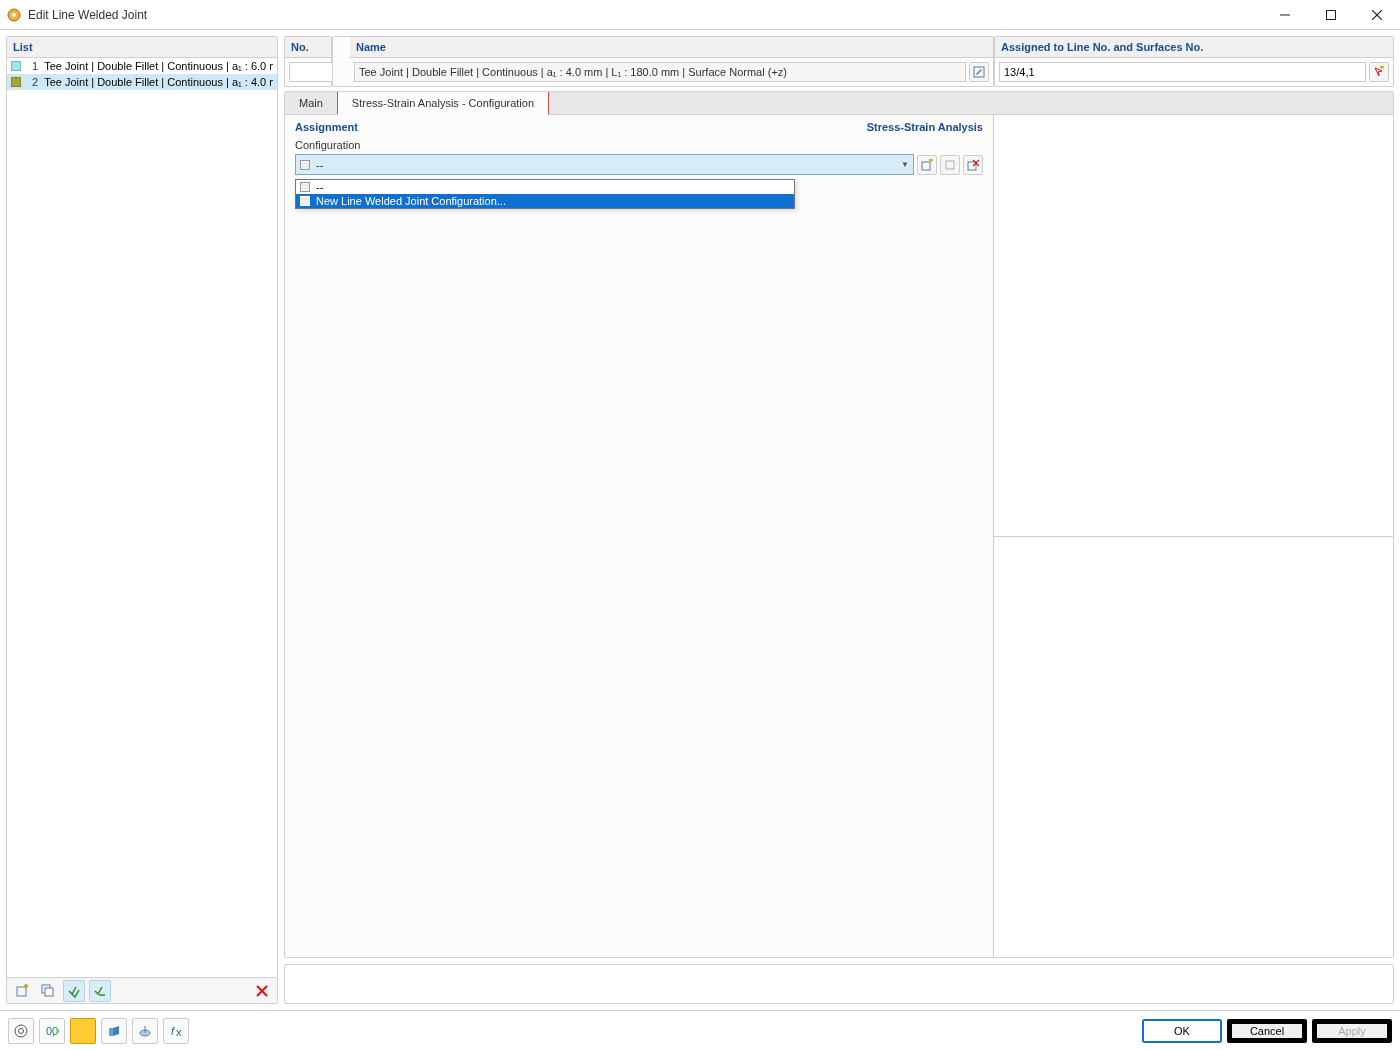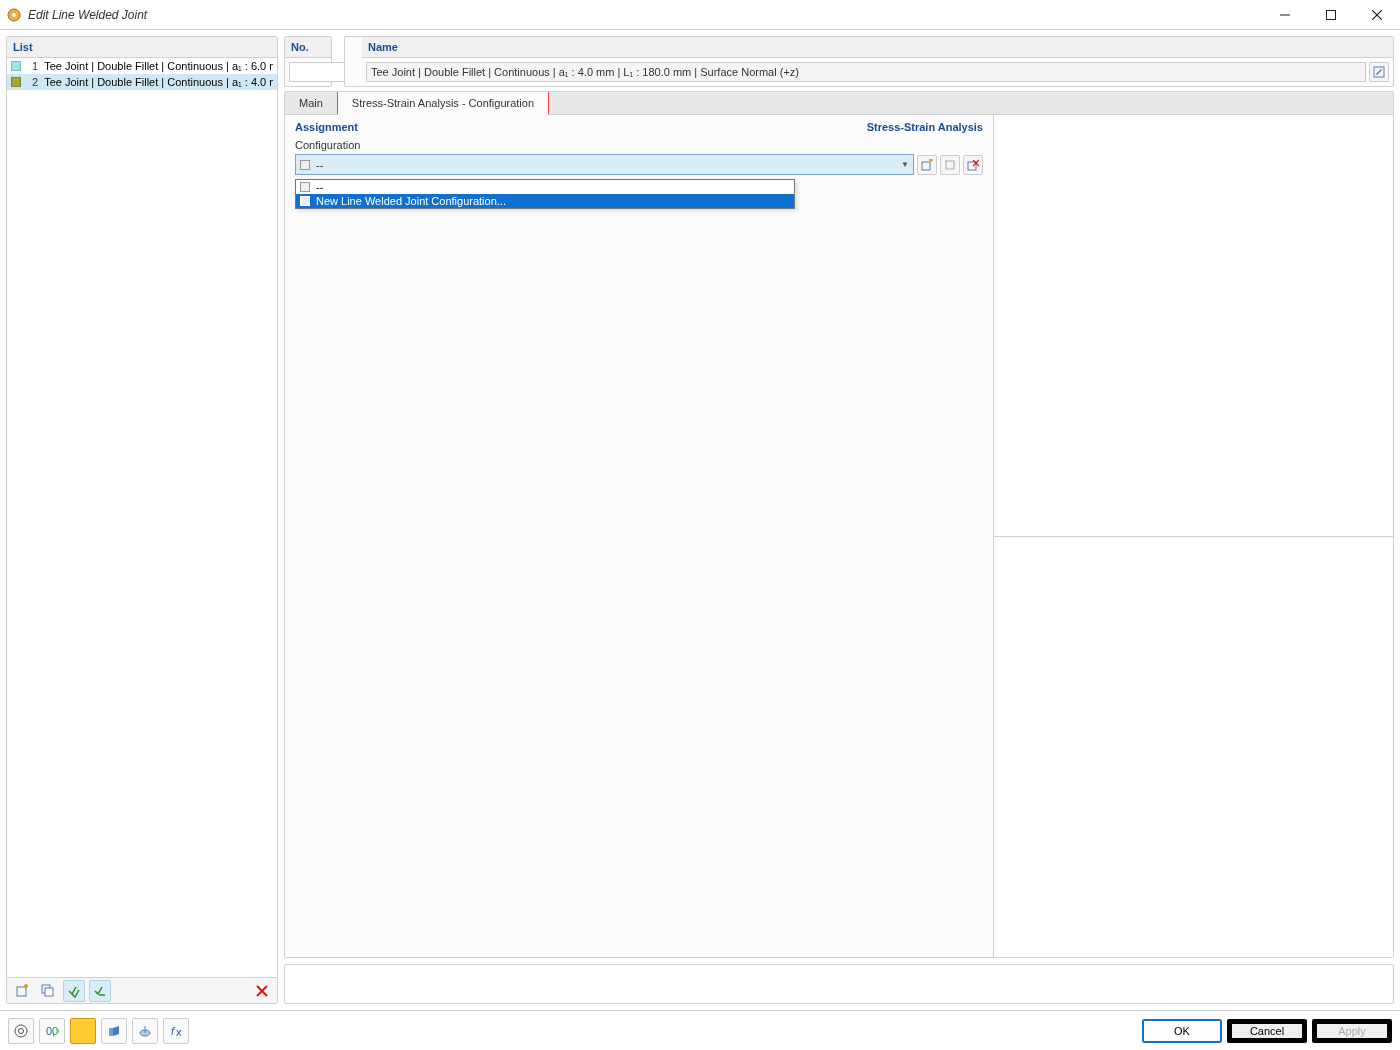--- a/index.html
+++ b/index.html
@@ -1,19 +1,19 @@
 <!DOCTYPE html>
 <html><head>
 <meta charset="utf-8">
 <style>
 * { box-sizing: border-box; margin: 0; padding: 0; font-family: "Segoe UI", Tahoma, sans-serif; font-size: 11px; }
 body { background: #fff; width: 1400px; height: 1050px; position: relative; overflow: hidden; }
 
 
-.titlebar { height: 30px; display: flex; align-items: center; padding: 0 0 0 6px; border-bottom: 1px solid #ccc; background: #fff; font-style: italic; }
+.titlebar { height: 30px; display: flex; align-items: center; padding: 0 0 0 6px; border-bottom: 1px solid #ccc; background: #fff; }
 .titlebar .app-icon { width: 16px; height: 16px; margin-right: 6px; display: flex; align-items: center; justify-content: center; }
 .titlebar .title { font-size: 12px; color: #333; }
 .titlebar .win-controls { margin-left: auto; display: flex; }
 .titlebar .win-btn { width: 46px; height: 30px; display: flex; align-items: center; justify-content: center; color: #222; font-size: 10px; }
 
 
 .main-area { position: absolute; top: 30px; left: 0; right: 0; bottom: 40px; padding: 6px; display: flex; gap: 6px; }
 
 
 .list-panel { width: 272px; background: #fcfcfc; border: 1px solid #d0d0d0; border-radius: 2px; display: flex; flex-direction: column; }
@@ -26,21 +26,21 @@
 .swatch-olive { background: #a6a632; }
 .list-num { width: 14px; text-align: right; margin-right: 6px; color: #333; }
 .list-text { overflow: hidden; text-overflow: clip; }
 .list-toolbar { height: 26px; display: flex; align-items: center; padding: 2px 4px; gap: 4px; border-top: 1px solid #d0d0d0; background: #f6f6f6; }
 .icon-btn { width: 22px; height: 22px; display: flex; align-items: center; justify-content: center; border: 1px solid transparent; border-radius: 2px; font-size: 12px; color: #555; }
 .icon-btn.active { background: #d9edf7; border-color: #b0d4e8; }
 .spacer { flex: 1; }
 
 
 .right-content { flex: 1; display: flex; flex-direction: column; gap: 4px; }
-.top-fields { display: flex; gap: 12px; border-radius: 13px; }
+.top-fields { display: flex; gap: 0; border-radius: 13px; }
 .field-box { background: #fcfcfc; border: 1px solid #d0d0d0; border-radius: 2px; }
 .no-box { width: 48px; }
 .name-box { flex: 1; padding-left: 17px; }
 .assigned-box { width: 400px; }
 .field-label { background: #f0f0f0; padding: 4px 6px; color: #1a4d8f; font-weight: 600; border-bottom: 1px solid #d0d0d0; }
 .field-body { padding: 4px; display: flex; align-items: center; gap: 3px; }
 .text-input { flex: 1; height: 20px; padding: 2px 4px; border: 1px solid #ccc; background: #fff; font-size: 11px; }
 .text-input.no-input { text-align: right; }
 .text-input.readonly { background: #f5f5f5; color: #333; }
 .small-icon-btn { width: 20px; height: 20px; border: 1px solid #ccc; background: #f6f6f6; display: flex; align-items: center; justify-content: center; font-size: 10px; border-radius: 2px; }
@@ -179,20 +179,33 @@
         <div class="field-body">
           <input class="text-input readonly" readonly="" value="Tee Joint | Double Fillet | Continuous | a₁ : 4.0 mm | L₁ : 180.0 mm | Surface Normal (+z)" style="">
           <div class="small-icon-btn">
             <svg width="12" height="12">
                 <rect x="1" y="1" width="10" height="10" fill="none" stroke="#5a7fa6"></rect>
                 <path d="M3 8 L8 3 L9 4 L4 9 Z" fill="#5a7fa6"></path>
               </svg>
           </div>
         </div>
       </div>
+      <div class="field-box assigned-box">
+        <div class="field-label">Assigned to Line No. and Surfaces No.</div>
+        <div class="field-body">
+          <input class="text-input" value="13/4,1" style="">
+          <div class="small-icon-btn">
+            <svg width="12" height="12">
+                <path d="M2 2 L9 5 L5 6 L6 10 Z" fill="none" stroke="#d11"></path>
+                <line x1="7" y1="1" x2="11" y2="1" stroke="#d9a300" stroke-width="1.5"></line>
+                <line x1="9" y1="-1" x2="9" y2="3" stroke="#d9a300" stroke-width="1.5"></line>
+              </svg>
+          </div>
+        </div>
+      </div>
     </div>
 
     <div class="tabs-area">
       <div class="tab-bar">
         <div class="tab">Main</div>
         <div class="tab active">Stress-Strain Analysis - Configuration</div>
       </div>
       <div class="tab-body">
         <div class="left-tab-col">
           <div class="section-hdr">

